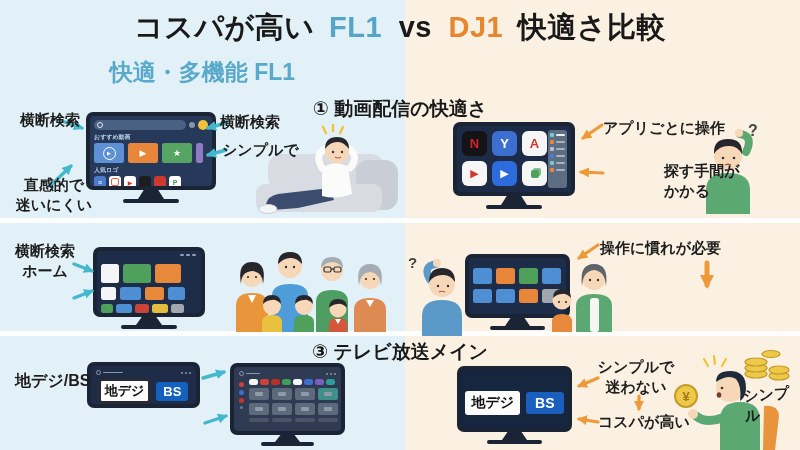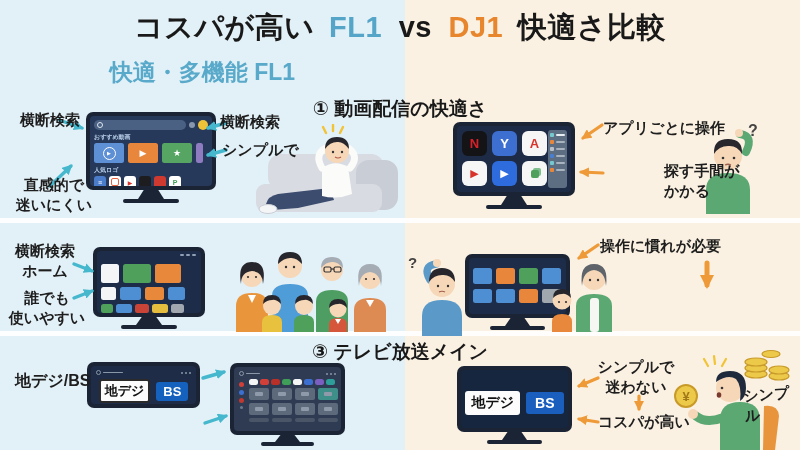--- a/index.html
+++ b/index.html
@@ -515,21 +515,19 @@
   <div class="lbl" style="left:20px;top:110px;">横断検索</div>
   <div class="lbl" style="left:220px;top:112px;">横断検索</div>
   <div class="lbl" style="left:222px;top:140px;">シンプルで</div>
   <div class="lbl ctr" style="left:14px;top:175px;width:80px;">直感的で
 迷いにくい</div>
   <div class="lbl" style="left:603px;top:118px;">アプリごとに操作</div>
   <div class="lbl" style="left:624px;top:161px;margin-left:40px;">探す手間が
 かかる</div>
   <div class="lbl ctr" style="left:6px;top:241px;width:78px;">横断検索
 ホーム</div>
-  <div class="lbl ctr" style="left:6px;top:288px;width:82px;">誰でも
-使いやすい</div>
-  <div class="lbl" style="left:600px;top:238px;font-family:Liberation Mono, monospace;">操作に慣れが必要</div>
+  <div class="lbl" style="left:600px;top:238px;">操作に慣れが必要</div>
   <div class="lbl" style="left:15px;top:371px;font-size:16px;">地デジ/BS</div>
   <div class="lbl ctr" style="left:596px;top:357px;width:80px;">シンプルで
 迷わない</div>
   <div class="lbl" style="left:598px;top:412px;">コスパが高い</div>
   <div class="lbl" style="left:744px;top:384px;transform:rotate(-4deg);">シンプル</div>
 </div>
 
 </body></html>

